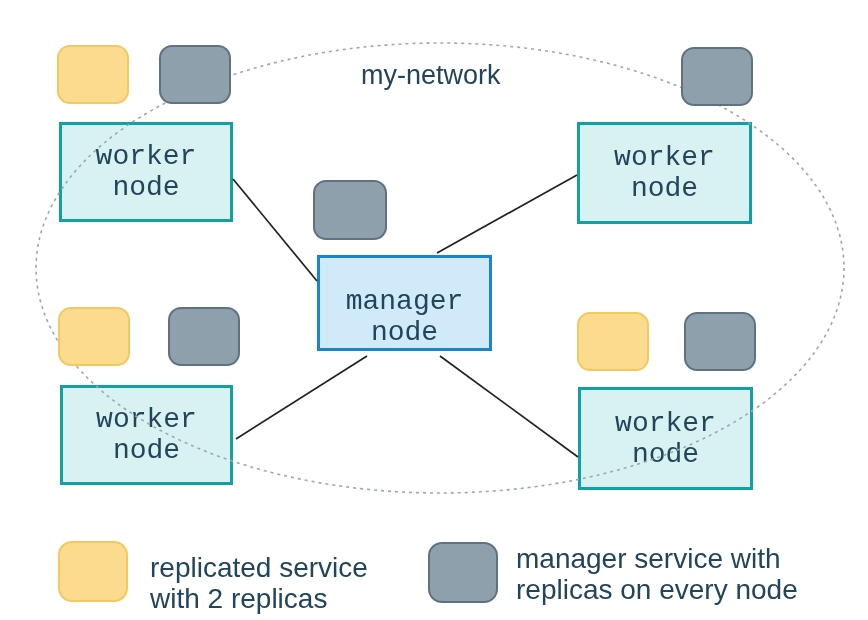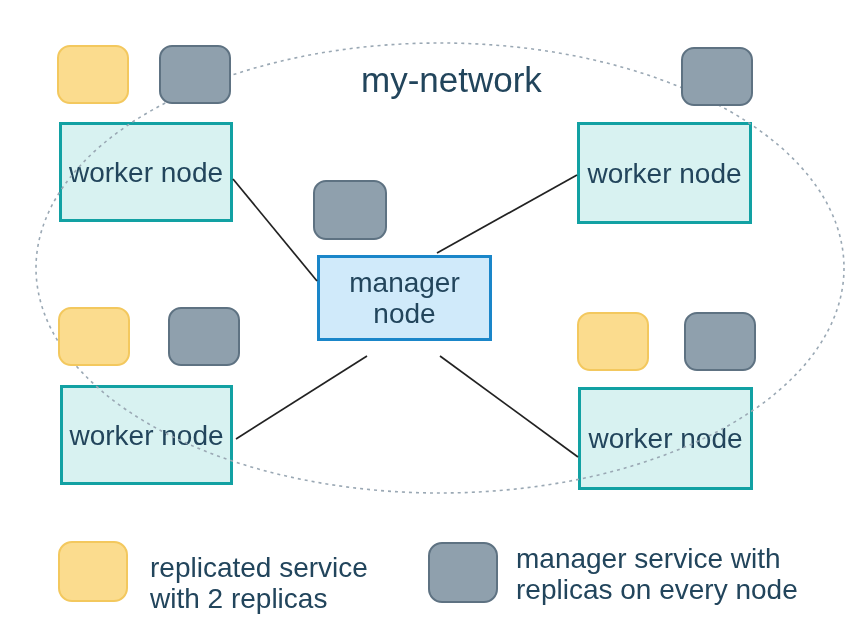--- a/index.html
+++ b/index.html
@@ -36,20 +36,21 @@
   .node-box {
     position: absolute;
     z-index: 1;
     display: flex;
     align-items: center;
     justify-content: center;
     box-sizing: border-box;
     font-size: 28px;
     line-height: 31px;
     text-align: center;
+    font-family: Liberation Mono, monospace;
   }
   .worker {
     background: var(--worker-fill, #d8f2f1);
     border: 3px solid var(--worker-border, #12a1a3);
   }
   .manager {
     background: var(--manager-fill, #d0eafa);
     border: 3px solid var(--manager-border, #1a86c9);
     z-index: 1;
   }
@@ -68,21 +69,21 @@
   }
   .chip.global {
     background: var(--global-fill, #8fa0ad);
     border: 2px solid var(--global-border, #5e7282);
   }
   .network-label {
     position: absolute;
     z-index: 3;
     left: 361px;
     top: 60px;
-    font-size: 35px;
+    font-size: 27px;
   }
   .legend-chip {
     position: absolute;
     z-index: 3;
     width: 70px;
     height: 61px;
     border-radius: 14px;
     box-sizing: border-box;
   }
   .legend-text {
@@ -108,21 +109,21 @@
   <div class="network-label">my-network</div>
 
   <div class="node-box worker" style="left:59px; top:122px; width:174px; height:100px;">
     <span class="node-label">worker node</span>
   </div>
 
   <div class="node-box worker" style="left:577px; top:122px; width:175px; height:102px;">
     <span class="node-label">worker node</span>
   </div>
 
-  <div class="node-box manager" style="left:317px; top:255px; width:175px; height:86px;">
+  <div class="node-box manager" style="left:317px; top:255px; width:175px; height:96px;align-items:flex-end;">
     <span class="node-label">manager node</span>
   </div>
 
   <div class="node-box worker" style="left:60px; top:385px; width:173px; height:100px;">
     <span class="node-label">worker node</span>
   </div>
 
   <div class="node-box worker" style="left:578px; top:387px; width:175px; height:103px;">
     <span class="node-label">worker node</span>
   </div>

